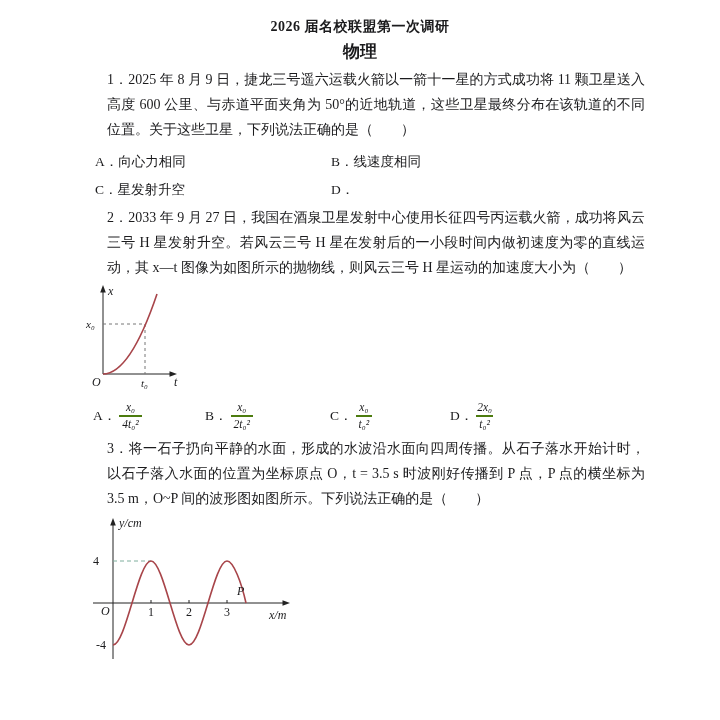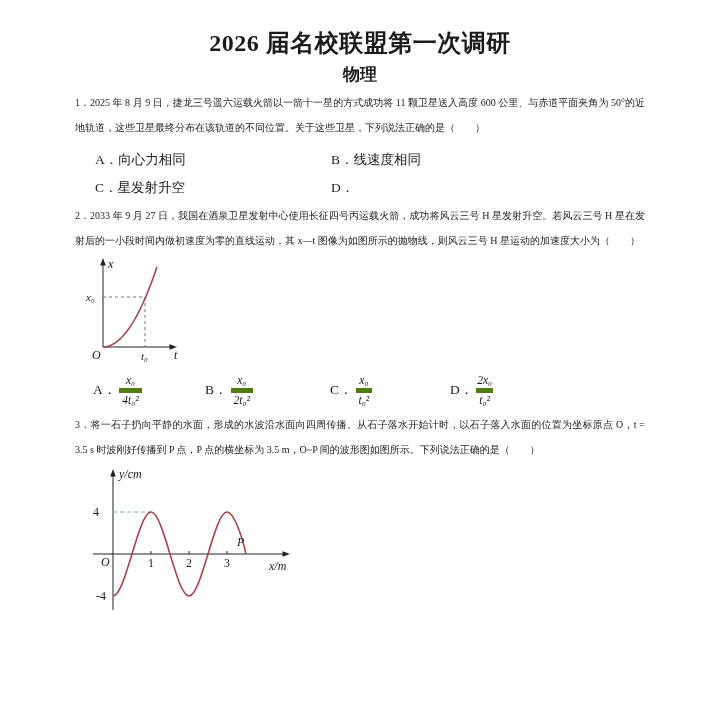--- a/index.html
+++ b/index.html
@@ -1,27 +1,27 @@
 <!DOCTYPE html>
 <html><head>
 <meta charset="utf-8">
 <style>
   html,body{margin:0;padding:0;background:#ffffff;}
   body{width:720px;height:720px;font-family:"Liberation Serif","DejaVu Serif",serif;color:#1b1b1d;}
   .page{box-sizing:border-box;width:720px;height:720px;padding:12px 75px 0 75px;overflow:hidden;}
-  .doc-title{text-align:center;font-size:24px;font-weight:bold;letter-spacing:.5px;margin-top:15px;}
+  .doc-title{text-align:center;font-size:14px;font-weight:bold;letter-spacing:.5px;margin-top:6px;}
   .doc-subject{text-align:center;font-size:17px;font-weight:bold;margin-top:4px;}
   .section-header{font-size:13.5px;font-weight:bold;margin-top:14px;line-height:25px;}
-  .q-text{font-size:10px;line-height:25px;text-align:justify;margin-top:4px;}
+  .q-text{font-size:14px;line-height:25px;text-align:justify;margin-top:4px;margin-left:32px;}
   .opt-grid2{display:grid;grid-template-columns:236px auto;padding-left:20px;font-size:13.5px;row-gap:5px;margin-top:8px;line-height:23px;}
   .opt-row4{display:flex;align-items:center;padding-left:18px;font-size:13.5px;margin-top:4px;}
   .opt-item{display:inline-flex;align-items:center;}
   .w1{width:112px}.w2{width:125px}.w3{width:120px}
   .frac{display:inline-flex;flex-direction:column;align-items:center;font-size:11.5px;line-height:1.3;font-style:italic;margin-left:3px;}
-  .frac .den{border-top:5px solid #4d7c0f;padding:0 3px;font-family:Liberation Serif, serif;}
+  .frac .den{border-top:2px solid #4d7c0f;padding:0 3px;font-family:Liberation Serif, serif;}
   .figure{display:block;margin:2px 0 0 6px;}
   svg text{font-family:"Liberation Serif","DejaVu Serif",serif;fill:#1b1b1d;}
 </style>
 </head>
 <body>
 
 <div class="page">
 
   <div class="doc-title">2026 届名校联盟第一次调研</div>
   <div class="doc-subject">物理</div>

